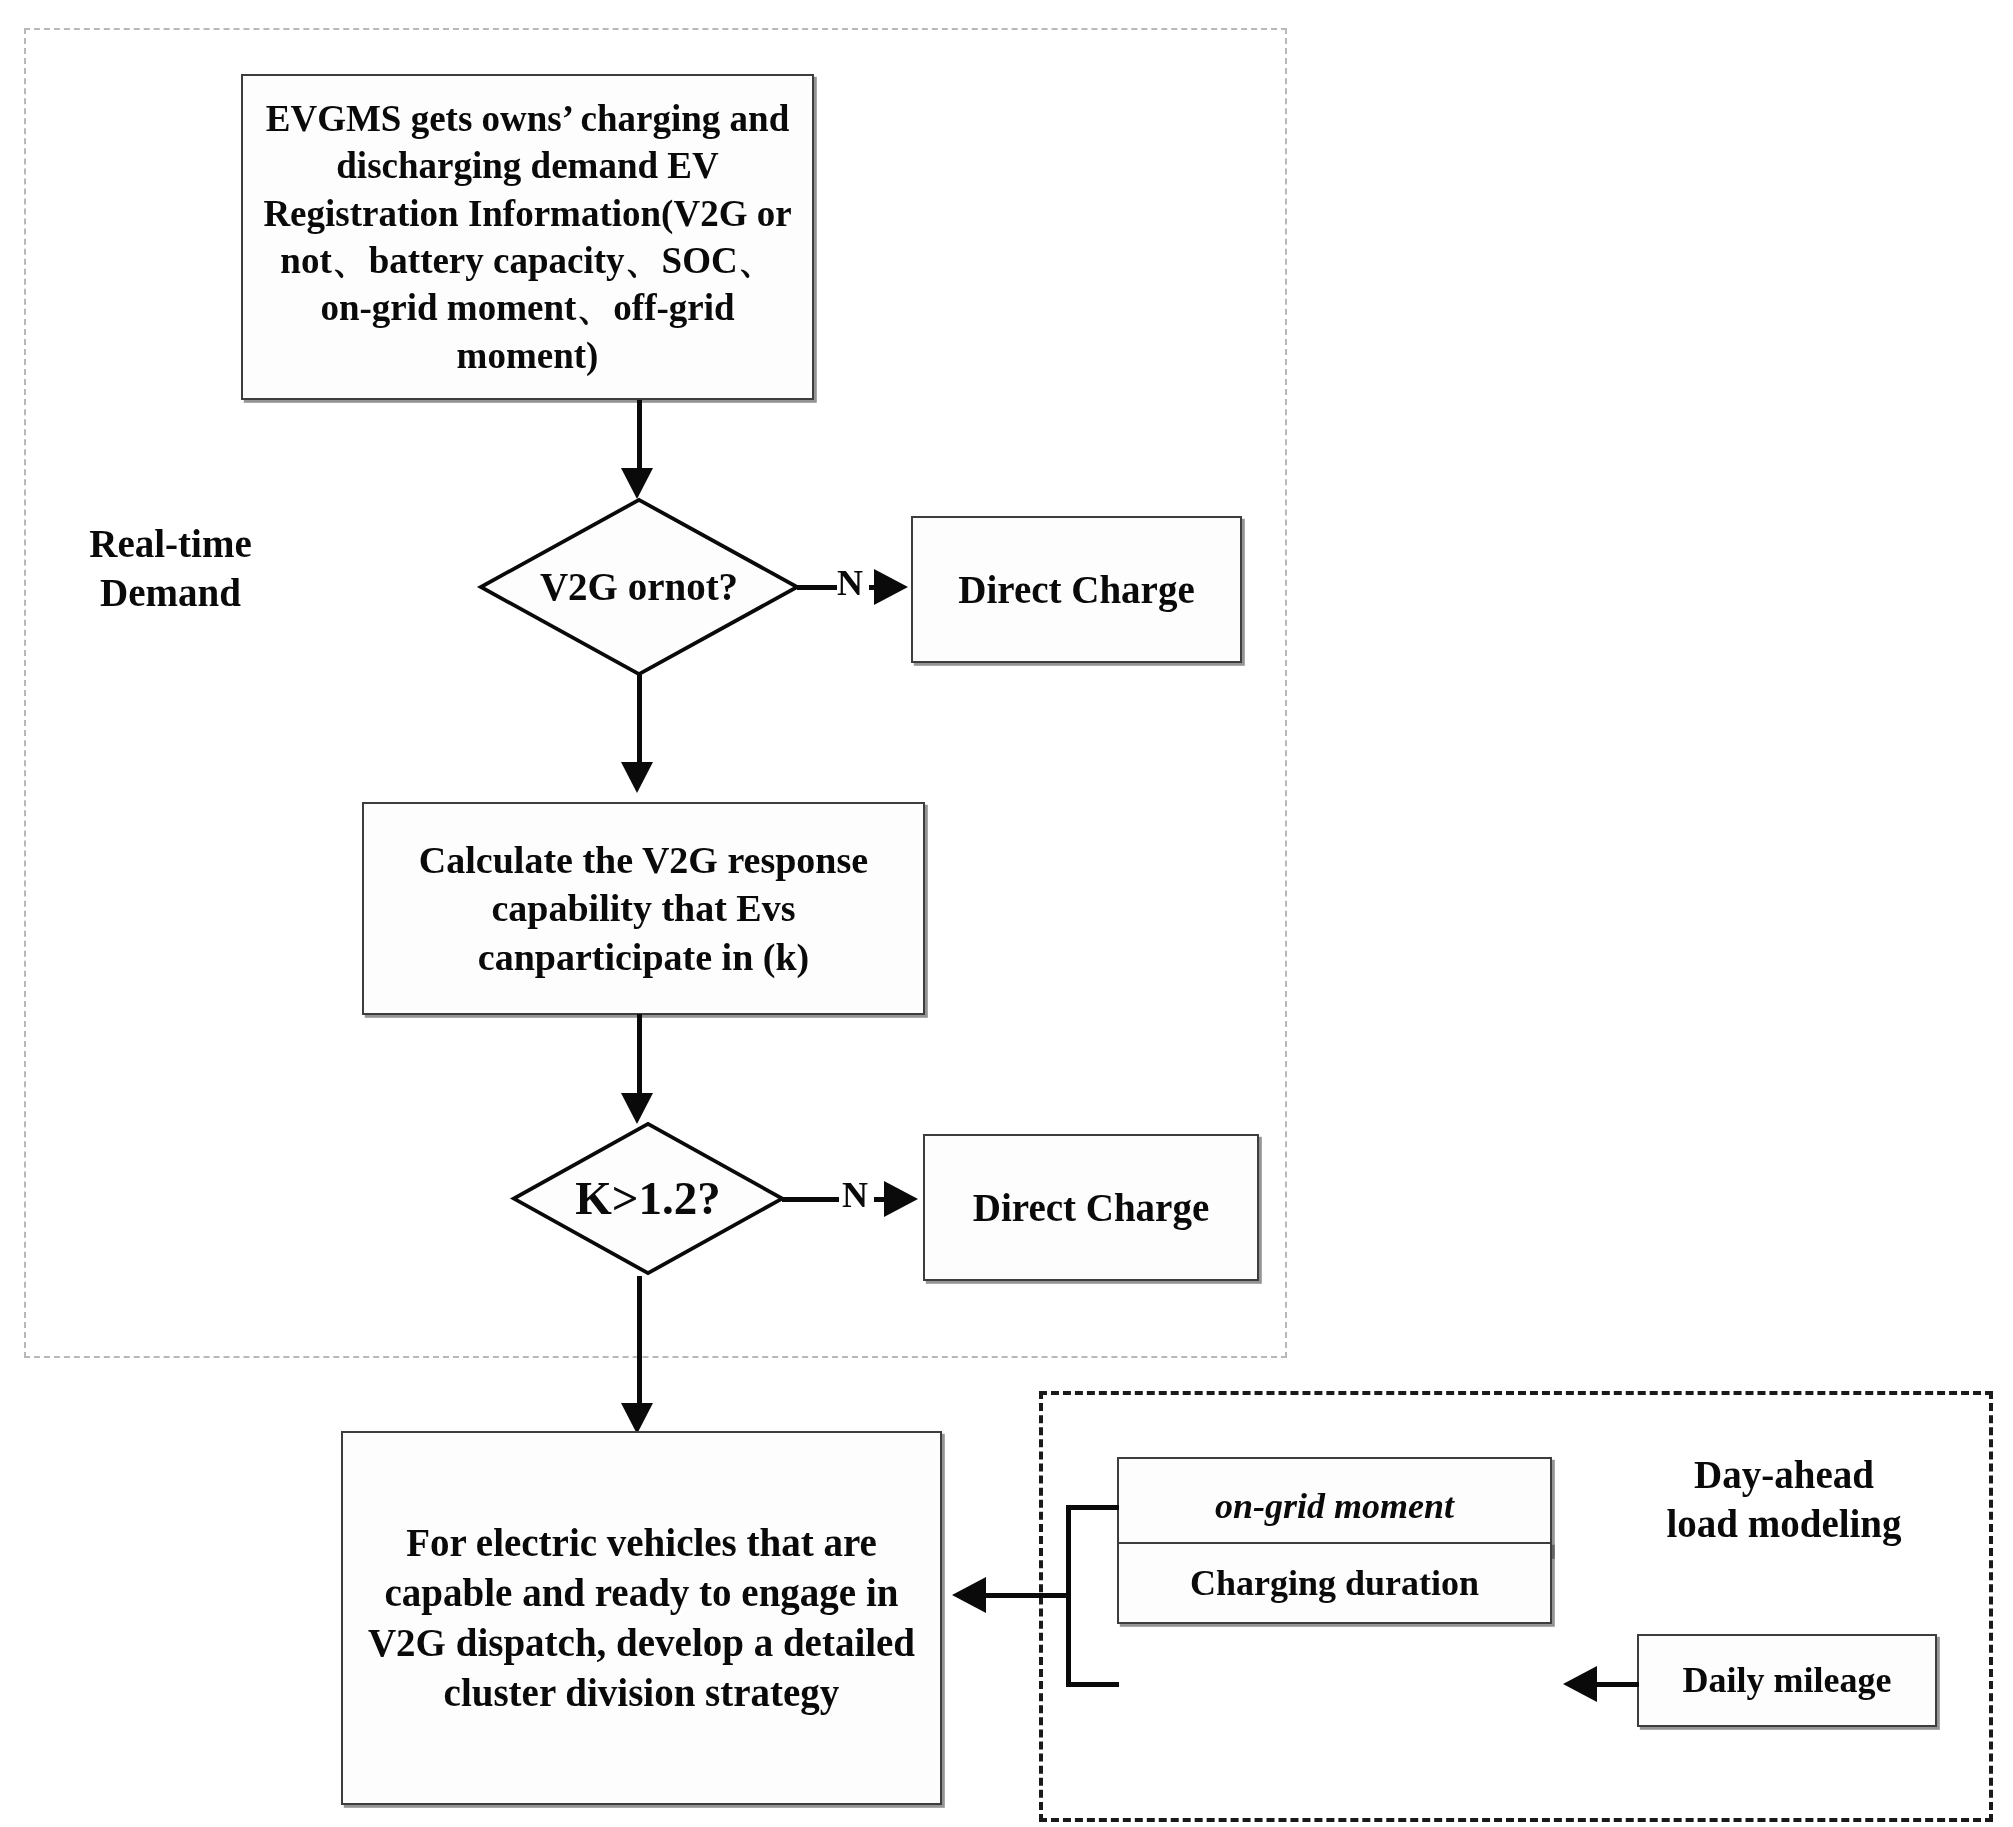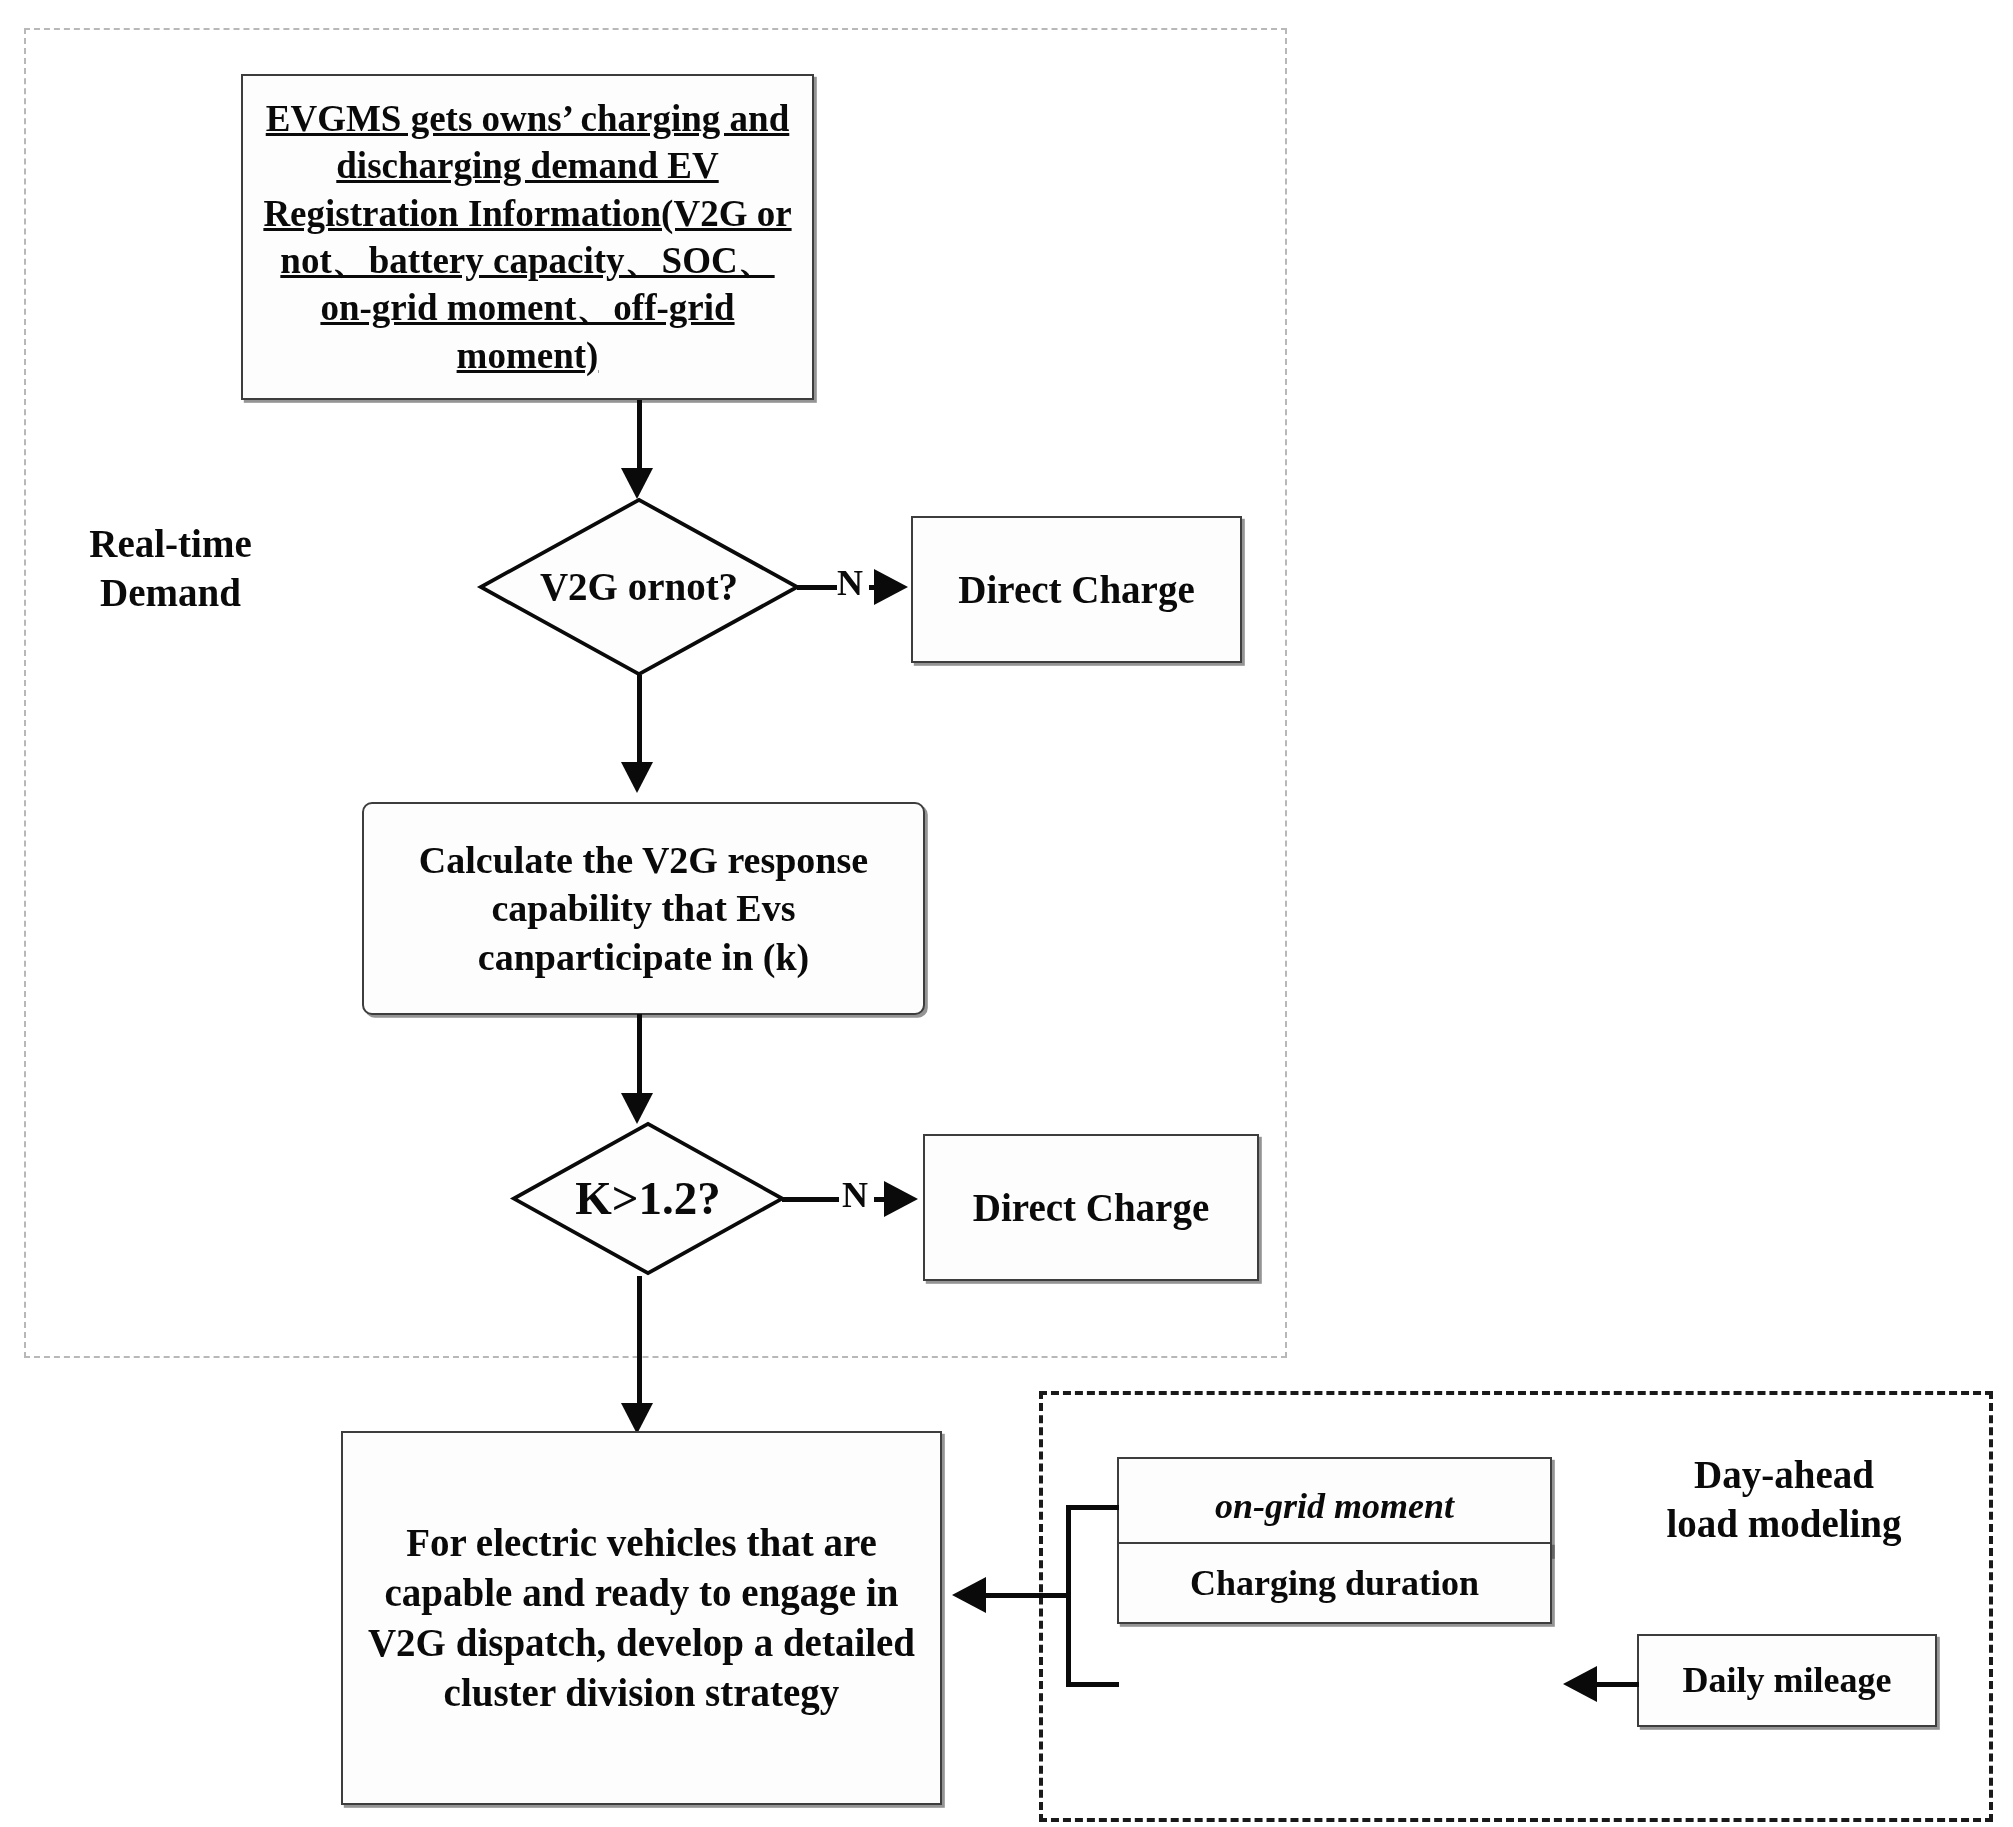--- a/index.html
+++ b/index.html
@@ -10,23 +10,23 @@
   .region{position:absolute;box-sizing:border-box;}
   .region-realtime{left:24px;top:28px;width:1263px;height:1330px;border:2.8px dashed #b8b8b8;}
   .region-dayahead{left:1039px;top:1391px;width:954px;height:431px;border:4.7px dashed #1a1a1a;}
 
   
   .node{position:absolute;box-sizing:border-box;background:#fdfdfd;
         border:2.8px solid #3d3d3d;box-shadow:2.8px 2.8px 0 0 rgba(60,60,60,.55);
         display:flex;align-items:center;justify-content:center;
         text-align:center;font-weight:bold;color:#0a0a0a;line-height:1.28;}
 
-  .n-evgms{left:241px;top:74px;width:573px;height:326px;font-size:37px;padding:3.8px 13.2px;text-decoration:underline;}
+  .n-evgms{left:241px;top:74px;width:573px;height:326px;font-size:37px;padding:3.8px 13.2px;}
   .n-directcharge1{left:911px;top:516px;width:331px;height:147px;font-size:39px;}
-  .n-calc{left:362px;top:802px;width:563px;height:213px;font-size:38px;padding:0 9px;border-radius:10px;}
+  .n-calc{left:362px;top:802px;width:563px;height:213px;font-size:38px;padding:0 9px;}
   .n-directcharge2{left:923px;top:1134px;width:336px;height:147px;font-size:39px;}
   .n-cluster{left:341px;top:1431px;width:601px;height:374px;font-size:39px;padding:0 13.2px;}
   .n-ongrid{left:1117px;top:1457px;width:435px;height:99px;font-size:36px;font-style:italic;}
   .n-chargedur{left:1117px;top:1542px;width:435px;height:82px;font-size:36px;}
   .n-mileage{left:1637px;top:1634px;width:300px;height:93px;font-size:36px;}
 
   
   .diamond{position:absolute;}
   .diamond svg{display:block;overflow:visible;}
   .diamond .dlabel{position:absolute;left:0;top:0;width:100%;height:100%;

